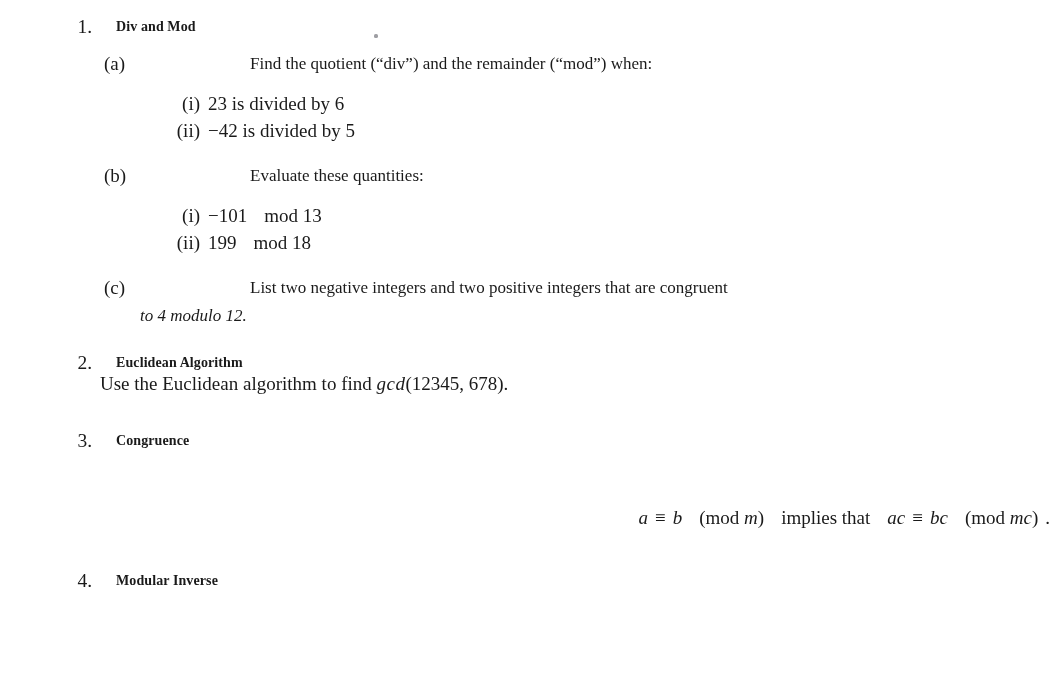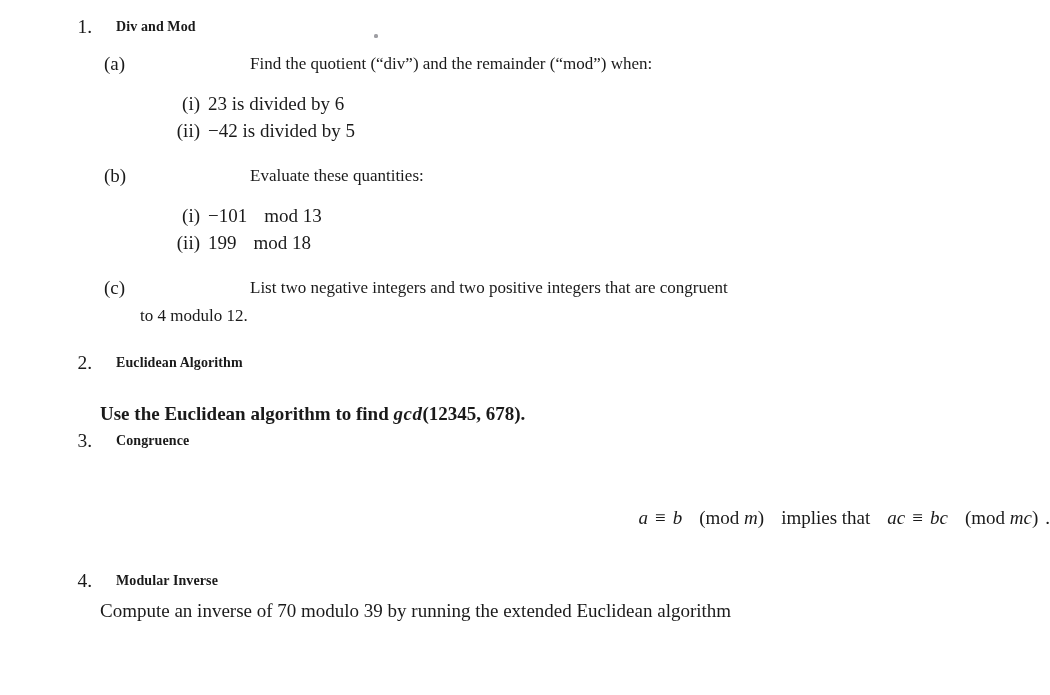--- a/index.html
+++ b/index.html
@@ -81,20 +81,21 @@
   .part-text {
     position: absolute;
     left: 250px;
     font-size: 17px;
     width: 730px;
   }
   .part-text .wrap2 {
     display: block;
     margin-left: -110px;
     margin-top: 1px;
+    font-style: italic;
   }
 
   
   .roman {
     position: absolute;
     left: 0;
     width: 1050px;
     font-size: 19px;
     line-height: 26px;
   }
@@ -178,32 +179,31 @@
     <span class="part-text">
       <span>List two negative integers and two positive integers that are congruent</span>
       <span class="wrap2">to 4 modulo 12.</span>
     </span>
   </div>
 
   <div class="problem" style="top:350px;">
     <span class="prob-num">2.</span>
     <span class="prob-title">Euclidean Algorithm</span>
   </div>
-  <div class="prob-body" style="top:400px;font-weight:bold;">
+  <div class="prob-body" style="top:370px;">
     <span>Use the Euclidean algorithm to find </span><span class="mi thin">gcd</span><span>(12345, 678).</span>
   </div>
 
   <div class="problem" style="top:428px;">
     <span class="prob-num">3.</span>
     <span class="prob-title">Congruence</span>
   </div>
 
   <div class="display-eq">
     <span class="nowrap"><span class="mi">a</span><span class="sp"></span><span>≡</span><span class="sp"></span><span class="mi">b</span></span><span class="spwide"></span><span class="nowrap"><span class="mop">(mod </span><span class="mi">m</span><span>)</span></span><span class="spwide"></span><span>implies that</span><span class="spwide"></span><span class="nowrap"><span class="mi">ac</span><span class="sp"></span><span>≡</span><span class="sp"></span><span class="mi">bc</span></span><span class="spwide"></span><span class="nowrap"><span class="mop">(mod </span><span class="mi">mc</span><span>)</span></span><span class="sp"></span><span>.</span>
   </div>
 
   <div class="problem" style="top:568px;">
     <span class="prob-num">4.</span>
     <span class="prob-title">Modular Inverse</span>
   </div>
-  <div class="prob-body" style="top:597px;">Compute an inverse of 70 modulo 39 by running the extended Euclidean algorithm</div>
 
 </div>
 
 </body></html>

